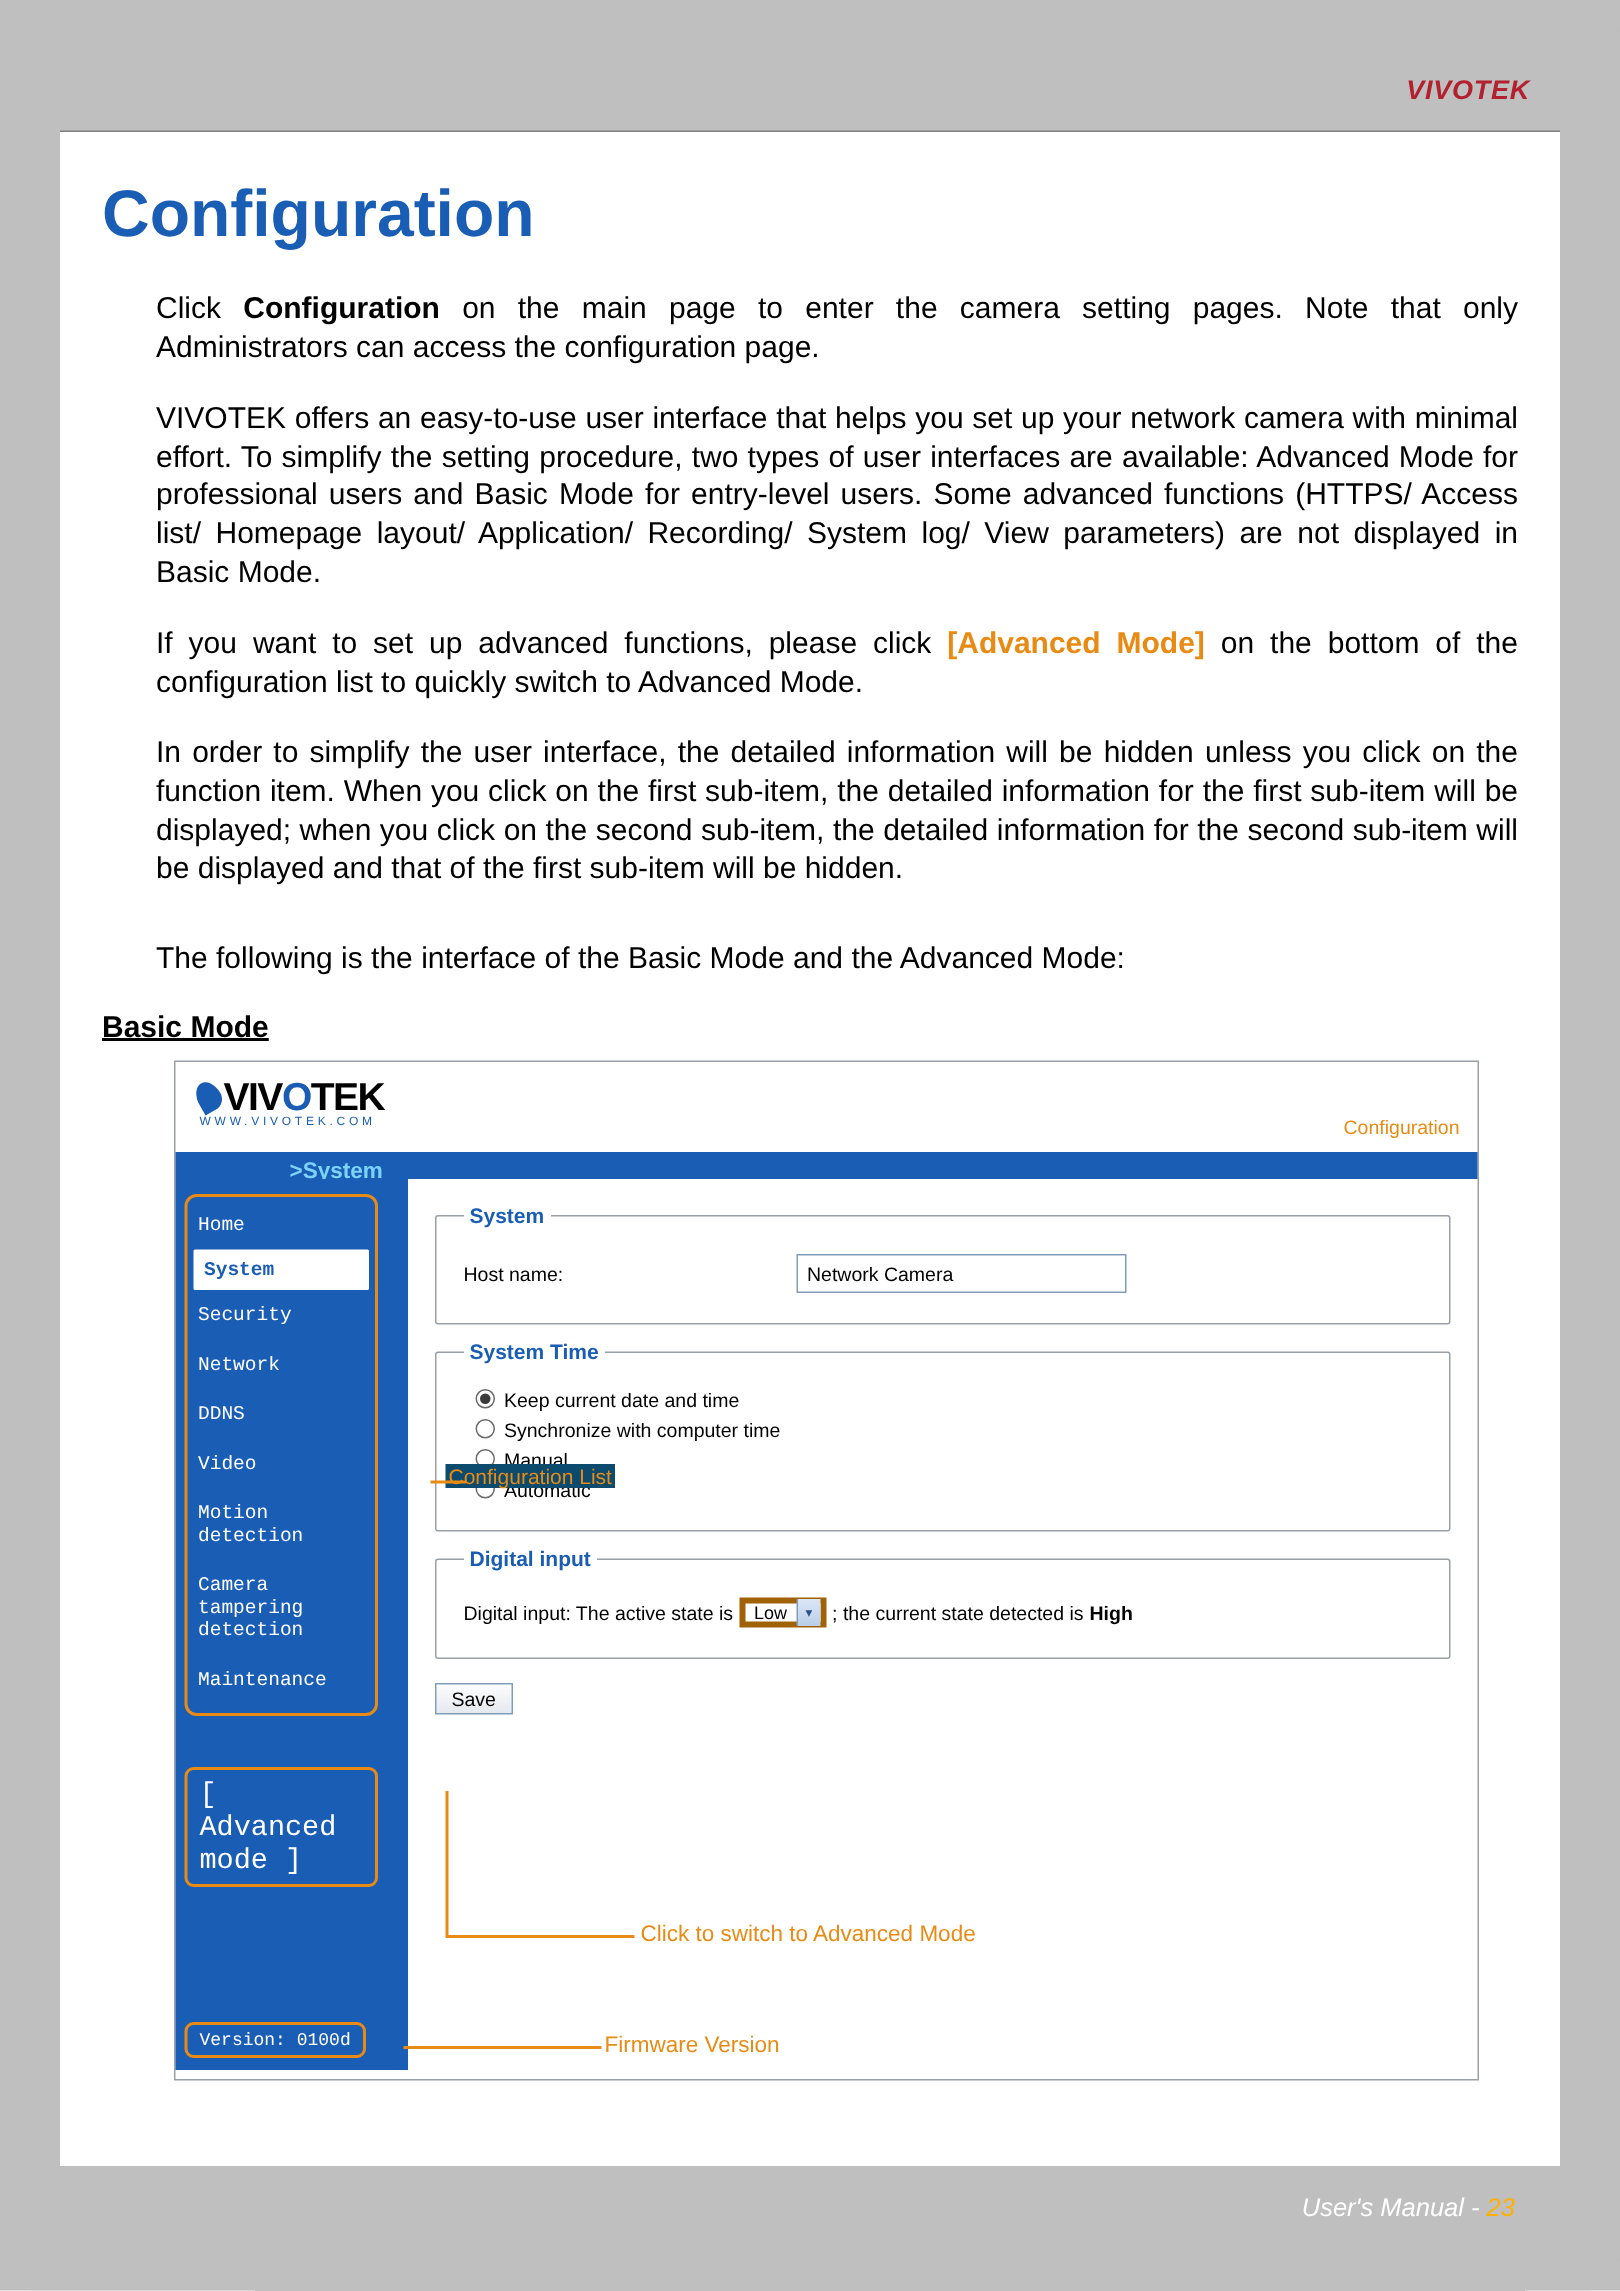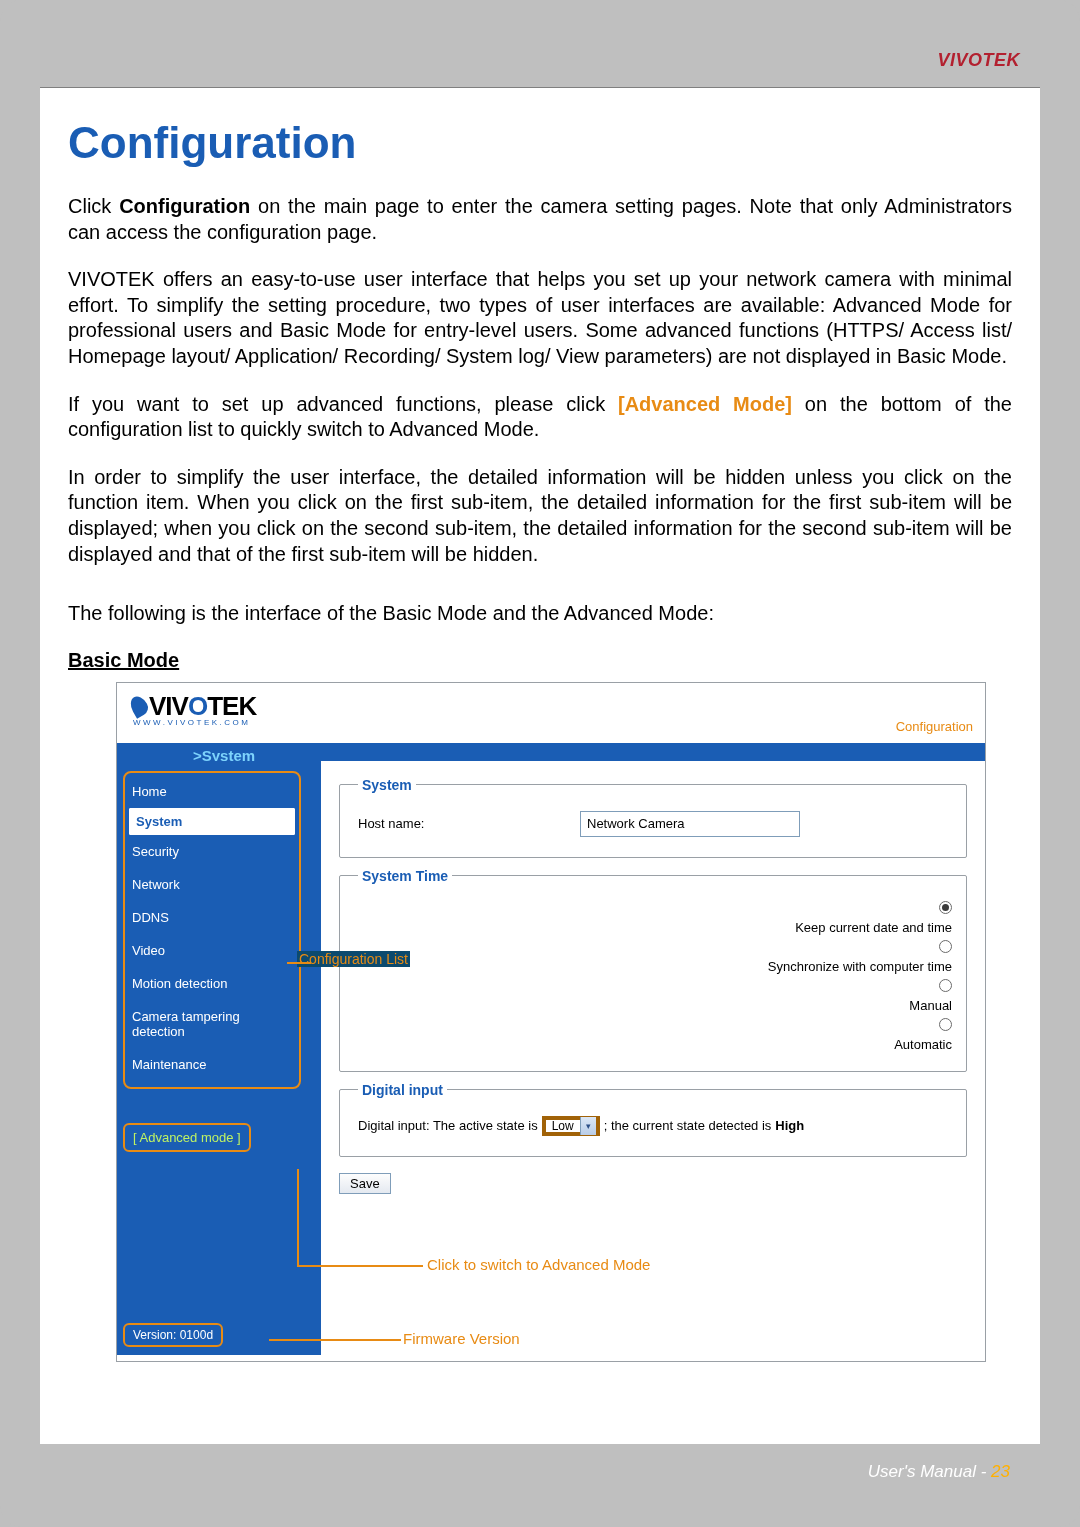--- a/index.html
+++ b/index.html
@@ -44,20 +44,21 @@
     font-size: 44px;
     font-weight: bold;
     margin-bottom: 26px;
   }
   p.body {
     font-size: 20px;
     color: #000;
     line-height: 1.28;
     text-align: justify;
     margin-bottom: 22px;
+    margin-left: 36px;
   }
   .bold { font-weight: bold; }
   .link-orange { color: #e88b14; font-weight: bold; }
   .section-sub {
     font-size: 20px; font-weight: bold; text-decoration: underline;
     margin-top: 10px; margin-bottom: 10px;
   }
 
   
   .shot {
@@ -102,25 +103,26 @@
     height: 18px; line-height: 26px;
     padding-left: 76px;
     font-size: 15px; font-weight: bold;
   }
 
   .shot-body {
     display: flex;
     height: 594px;
   }
   .sidebar {
-    width: 204px;
+    width: 155px;
     background: #1a5db4;
     padding: 10px 20px 0 6px;
     color: #fff;
     position: relative;
+    font-family: Liberation Mono, monospace;
   }
   .nav-item {
     color: #fff; font-size: 13px;
     padding: 9px 3px;
   }
   .nav-item.current {
     color: #1a5db4;
     background: #fff;
     border: 1px solid #fff;
     font-weight: bold;
@@ -132,23 +134,23 @@
     border-radius: 8px;
     padding: 2px 4px 6px 4px;
     margin-bottom: 6px;
     position: relative;
   }
   .adv-btn {
     margin-top: 28px;
     display: inline-block;
     border: 2px solid #e88b14;
     border-radius: 6px;
-    color: #bef264;
+    color: #ffffff;
     padding: 5px 8px;
-    font-size: 13px;
+    font-size: 19px;
     position: relative;
   }
   .ver-badge {
     position: absolute;
     left: 6px; bottom: 8px;
     border: 2px solid #e88b14;
     border-radius: 6px;
     color: #fff;
     padding: 3px 8px;
     font-size: 12px;
@@ -171,21 +173,21 @@
     font-size: 14px;
     padding: 0 4px;
   }
   .row { display: flex; align-items: center; gap: 22px; margin: 6px 0; font-size: 13px; }
   .row label.lbl { width: 200px; }
   .txt {
     border: 1px solid #7f9db9;
     height: 22px; width: 220px;
     padding: 12px 6px; font-size: 13px;
   }
-  .opt { display: flex; align-items: flex-end; gap: 6px; margin: 5px 0 5px 8px; font-size: 13px; flex-direction: column; }
+  .opt { display: flex; align-items: flex-start; gap: 6px; margin: 5px 0 5px 8px; font-size: 13px; }
   .radio {
     width: 13px; height: 13px; border: 1px solid #6b6b6b; border-radius: 50%;
     display: inline-flex; align-items: center; justify-content: center;
   }
   .radio.sel::after {
     content: ""; width: 7px; height: 7px; background: #3b3b3b; border-radius: 50%;
   }
   .sel-box {
     display: inline-flex; align-items: center;
     border: 4px solid #a16207; height: 20px; background: #fff;

